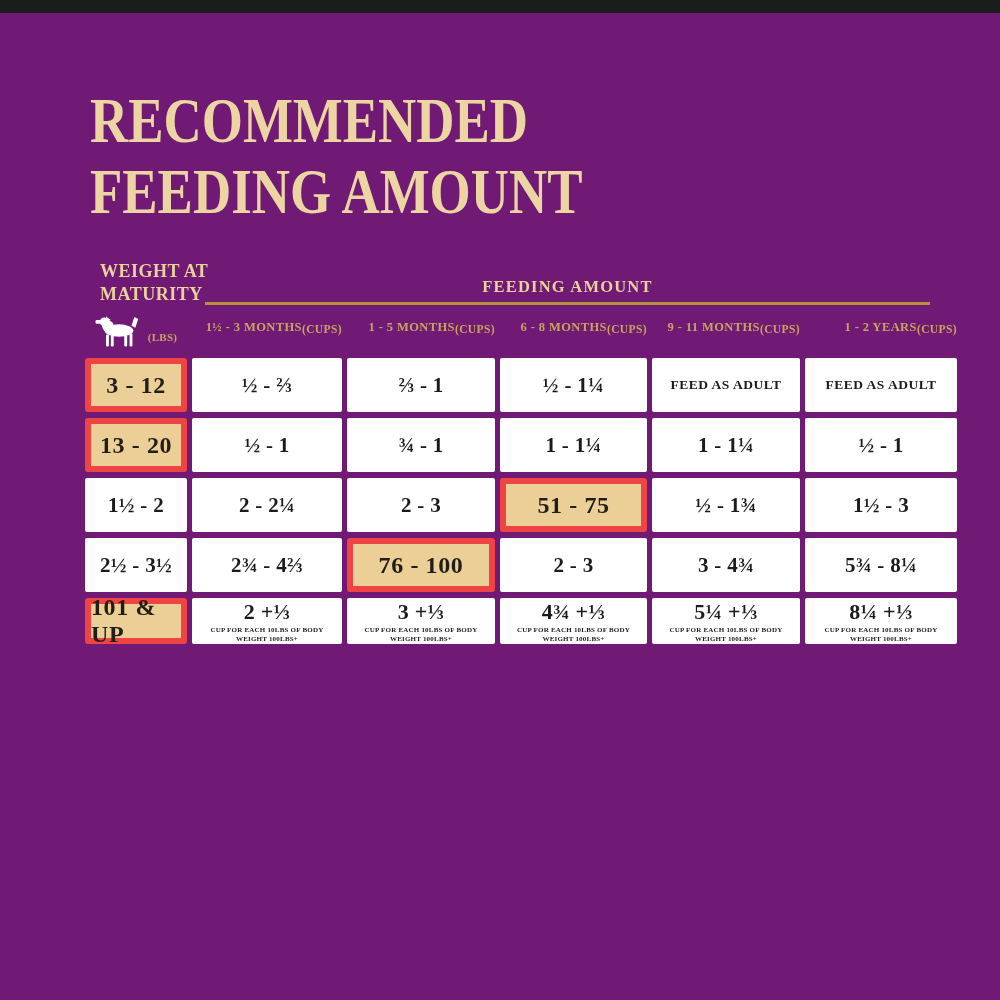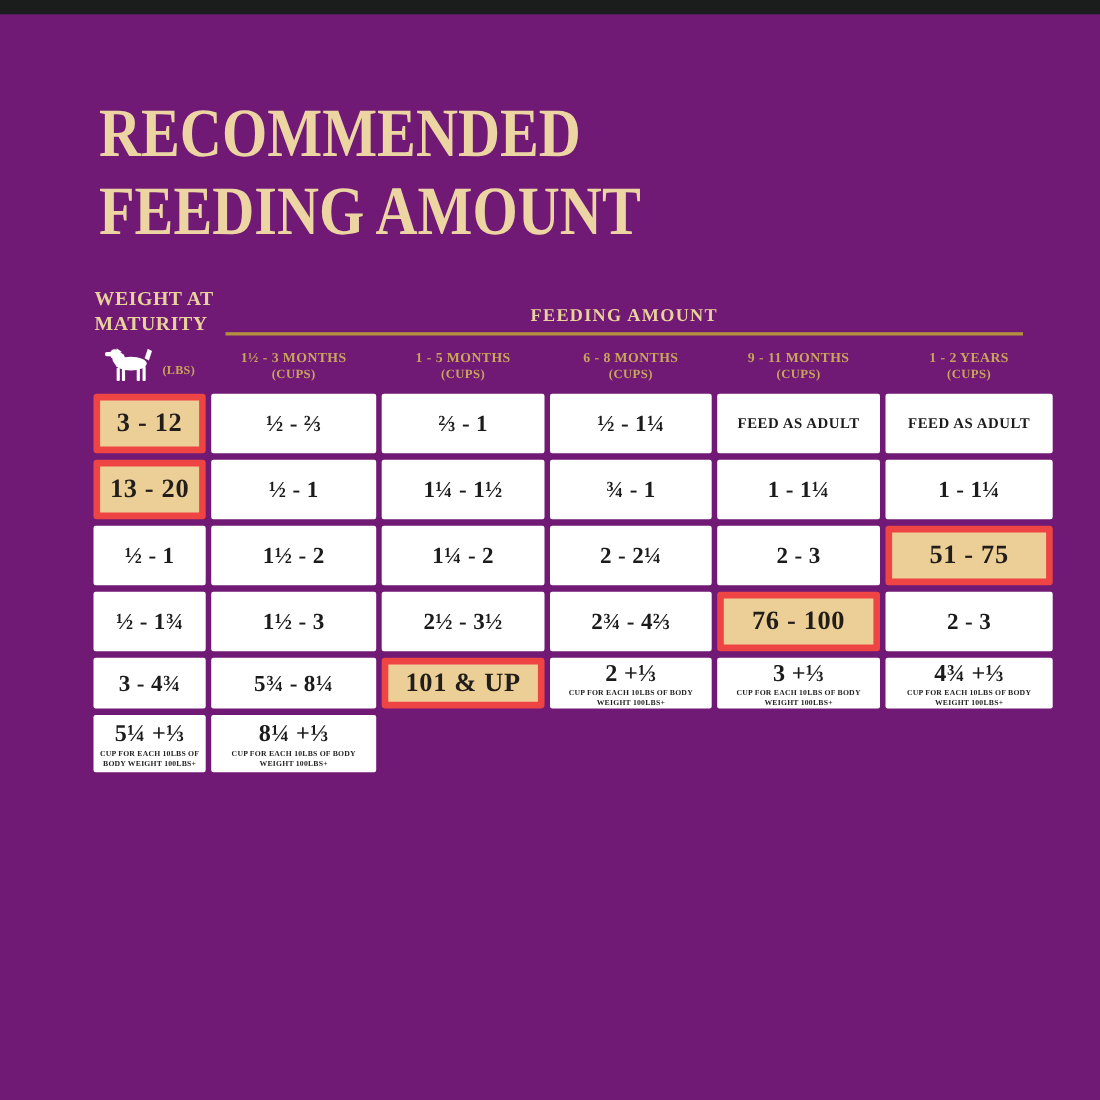--- a/index.html
+++ b/index.html
@@ -10,37 +10,37 @@
   .top-strip{position:absolute;left:0;top:0;width:1000px;height:13px;background:#1a1d1b;}
 
   .title{
     position:absolute;left:90px;top:86px;color:#ecd5a2;font-weight:700;
     font-size:63px;line-height:1.13;letter-spacing:0;
     transform:scaleX(.84);transform-origin:left top;white-space:nowrap;
   }
   .title .tline{display:block;}
 
   .corner-header{
-    position:absolute;left:86px;top:260px;width:150px;
+    position:absolute;left:100px;top:260px;width:150px;
     font-size:18px;font-weight:700;color:#e9d19c;line-height:1.28;letter-spacing:.5px;
   }
   .group-header{
     position:absolute;left:205px;top:277px;width:725px;text-align:center;
     font-size:16.5px;font-weight:700;letter-spacing:1.2px;color:#e9d19c;
   }
   .gold-rule{position:absolute;left:205px;top:302px;width:725px;height:3px;background:#b3913f;}
 
   #grid{
     position:absolute;left:85px;top:308px;display:grid;
     grid-template-columns:102px 150px 148px 147px 148px 152px;
     grid-template-rows:44px 54px 54px 54px 54px 46px 52px;
     column-gap:5px;row-gap:6px;
   }
   .hcell{
-    display:flex;flex-direction:column;justify-content:flex-end;align-items:center;
+    display:flex;justify-content:flex-end;align-items:center;
     padding-bottom:5px;color:#c9a45c;font-weight:700;text-align:center;
   }
   .col-range{font-size:12.5px;letter-spacing:.4px;}
   .col-unit{font-size:11.5px;margin-top:2px;letter-spacing:.4px;}
 
   .lbs-cell{display:flex;align-items:flex-end;justify-content:center;gap:5px;padding-bottom:4px;}
   .dog-svg{width:48px;height:33px;display:block;}
   .lbs-label{font-size:11px;font-weight:700;color:#c9a45c;margin-bottom:5px;letter-spacing:.3px;}
 
   .wcell{
@@ -131,40 +131,34 @@
       </div>
     <div class="vcell">
         <span class="val feed-text">FEED AS ADULT</span>
       </div>
 
     <div class="wcell">13 - 20</div>
     <div class="vcell">
         <span class="val">½ - 1</span>
       </div>
     <div class="vcell">
-        <span class="val">1¼ - 1½</span>
-      </div>
-    <div class="vcell">
         <span class="val">¾ - 1</span>
       </div>
     <div class="vcell">
         <span class="val">1 - 1¼</span>
       </div>
     <div class="vcell">
         <span class="val">1 - 1¼</span>
       </div>
 
     <div class="vcell">
         <span class="val">½ - 1</span>
       </div>
     <div class="vcell">
         <span class="val">1½ - 2</span>
-      </div>
-    <div class="vcell">
-        <span class="val">1¼ - 2</span>
       </div>
     <div class="vcell">
         <span class="val">2 - 2¼</span>
       </div>
     <div class="vcell">
         <span class="val">2 - 3</span>
       </div>
 
     <div class="wcell">51 - 75</div>
     <div class="vcell">

